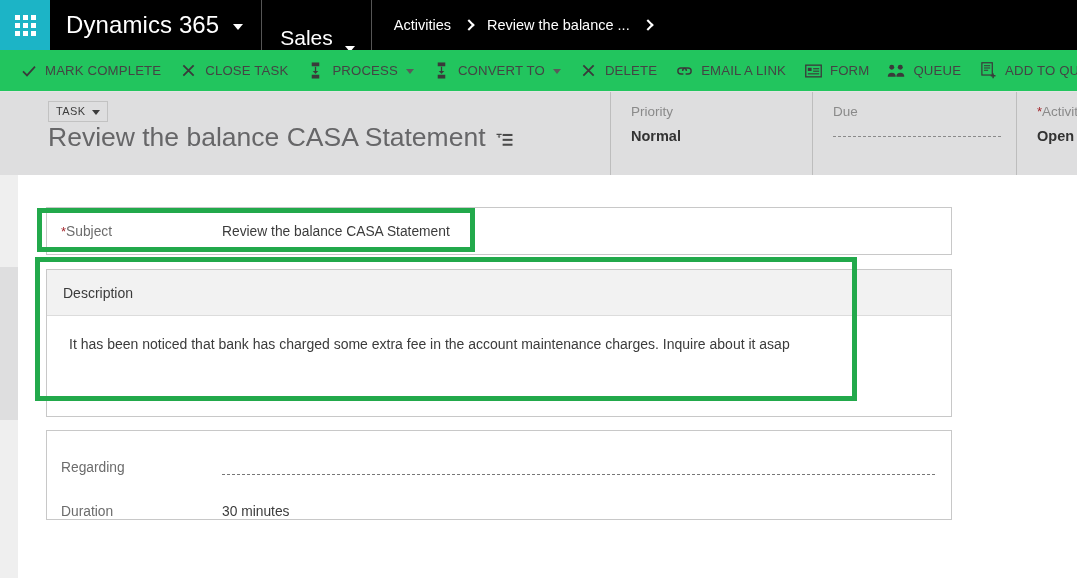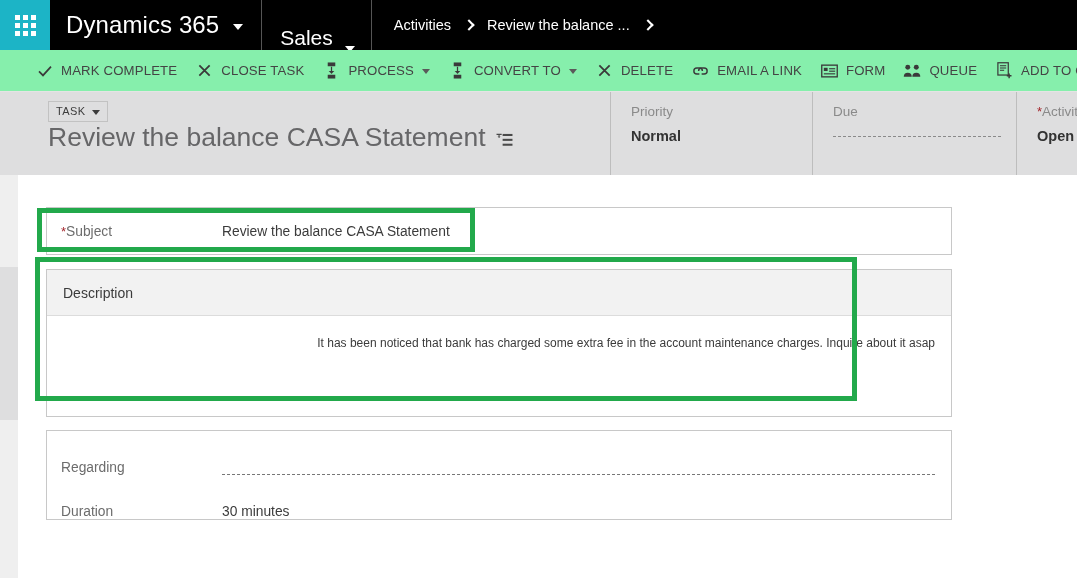--- a/index.html
+++ b/index.html
@@ -89,24 +89,24 @@
     border-top: 2px solid #ffffff;
     border-right: 2px solid #ffffff;
     transform: rotate(45deg);
     position: relative; top: 0px;
   }
 
   
   .cmdbar {
     position: absolute; left: 0; top: 50px;
     width: 1077px; height: 42px;
-    background: #86efac;
+    background: #22c55e;
     border-bottom: 1px solid #e4e4e4;
     display: flex; align-items: center;
-    padding-left: 26px;
+    padding-left: 10px;
   }
   .cmd {
     display: flex; align-items: center;
     height: 42px;
     padding: 0 9px;
     color: #444444;
     font-size: 13.2px;
     cursor: pointer;
     white-space: nowrap;
   }
@@ -262,24 +262,23 @@
     height: 46px;
     background: #f2f2f2;
     border-bottom: 1px solid #dcdcdc;
     display: flex; align-items: center;
     padding-left: 16px;
     font-size: 14px;
     color: #3b3b3b;
   }
   .desc-body {
     padding: 18px 16px 0 22px;
-    font-size: 12px;
+    font-size: 14px;
     color: #3b3b3b;
     line-height: 1.5;
-    text-align: right;
   }
 
   
   .card-meta { left: 28px; top: 255px; width: 906px; height: 90px; }
   .meta-row {
     height: 44px;
     display: flex; align-items: flex-end;
   }
   .meta-empty {
     border-bottom: 1px dashed #777777;

